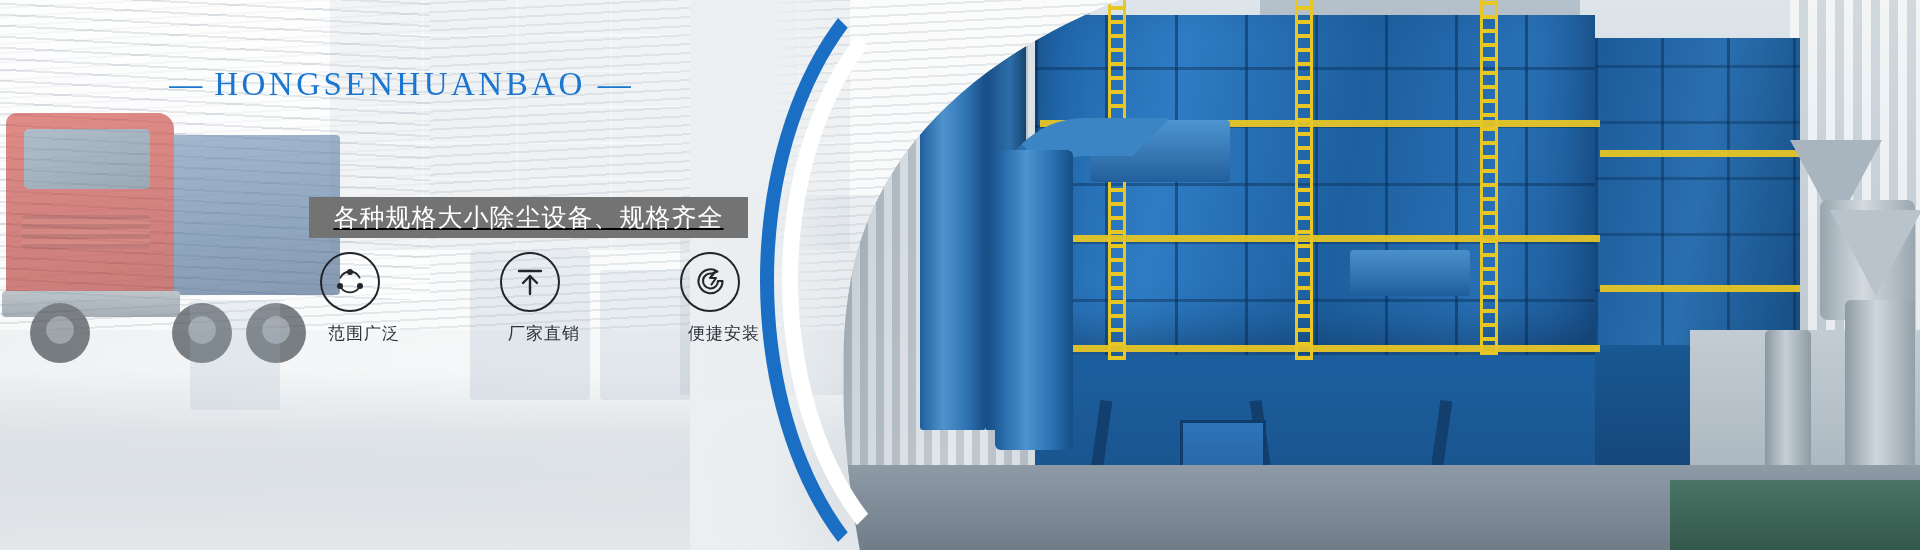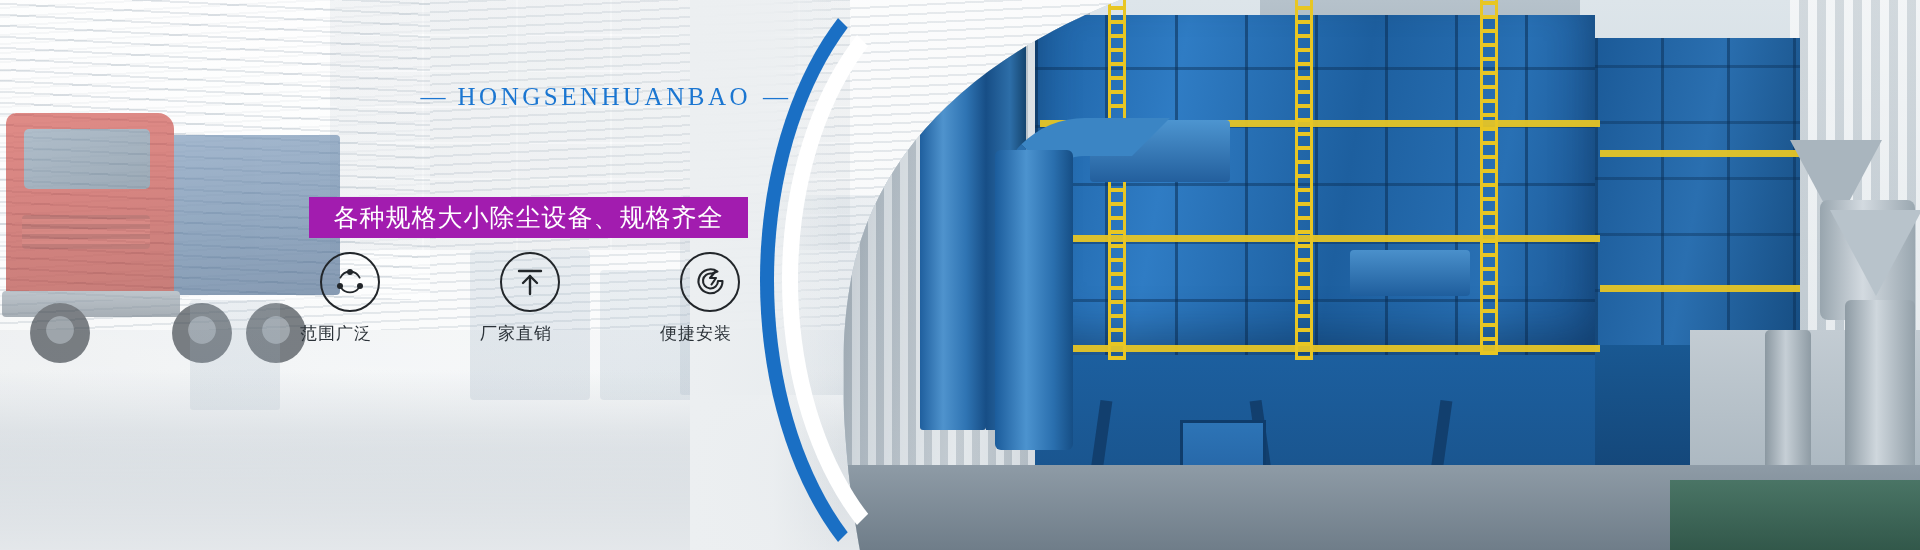--- a/index.html
+++ b/index.html
@@ -280,51 +280,51 @@
   .arc-mask {
     position:absolute; left:690px; top:0; width:150px; height:550px;
     background:linear-gradient(90deg, rgba(236,239,241,1) 0%, rgba(236,239,241,.9) 55%, rgba(236,239,241,0) 100%);
     pointer-events:none;
   }
 
   
   .content { position:absolute; left:0; top:0; width:900px; height:550px; }
 
   .eyebrow {
-    position:absolute; left:0; top:83px; width:800px; text-align:right;
+    position:absolute; left:0; top:66px; width:800px; text-align:center;
     font-family:"Liberation Serif", serif;
-    font-size:25px; color:#1b76d1; letter-spacing:3.5px; white-space:nowrap;
+    font-size:33px; color:#1b76d1; letter-spacing:3.5px; white-space:nowrap;
   }
   .eyebrow .dash { color:#1b76d1; letter-spacing:0; margin:0 12px; }
 
   .headline {
     position:absolute; left:0; top:104px; width:800px; text-align:center;
     font-size:68px; font-weight:bold; letter-spacing:2px;
     color:#32221e;
     background:linear-gradient(180deg,#4a3330 0%, #2b1d1a 55%, #191010 100%);
     -webkit-background-clip:text; background-clip:text;
     -webkit-text-fill-color:transparent;
     text-shadow:0 2px 2px rgba(255,255,255,.35);
     white-space:nowrap;
   }
 
   .orange-bar {
     position:absolute; left:309px; top:197px; width:439px; height:41px;
-    background:#a21caf;
-    display:flex; align-items:center; justify-content:center;
+    background:#737373;
+    display:flex; align-items:center; justify-content:center;text-decoration:underline;
   }
   .orange-bar span {
     color:#ffffff; font-size:25px; letter-spacing:1px; white-space:nowrap;
   }
 
   .features {
     position:absolute; left:300px; top:252px; width:460px;
     display:flex; justify-content:space-between;
   }
-  .feature { width:100px; text-align:left;font-family:Liberation Serif, serif; }
+  .feature { width:100px; text-align:right;font-family:Liberation Serif, serif; }
   .f-circle {
     width:60px; height:60px; margin:0 auto 10px auto;
     border:2px solid #22262a; border-radius:50%;
     display:flex; align-items:center; justify-content:center;
   }
   .f-circle svg { display:block; }
   .f-label {
     font-size:17px; color:#2b3238; letter-spacing:1px; white-space:nowrap;
   }
 

